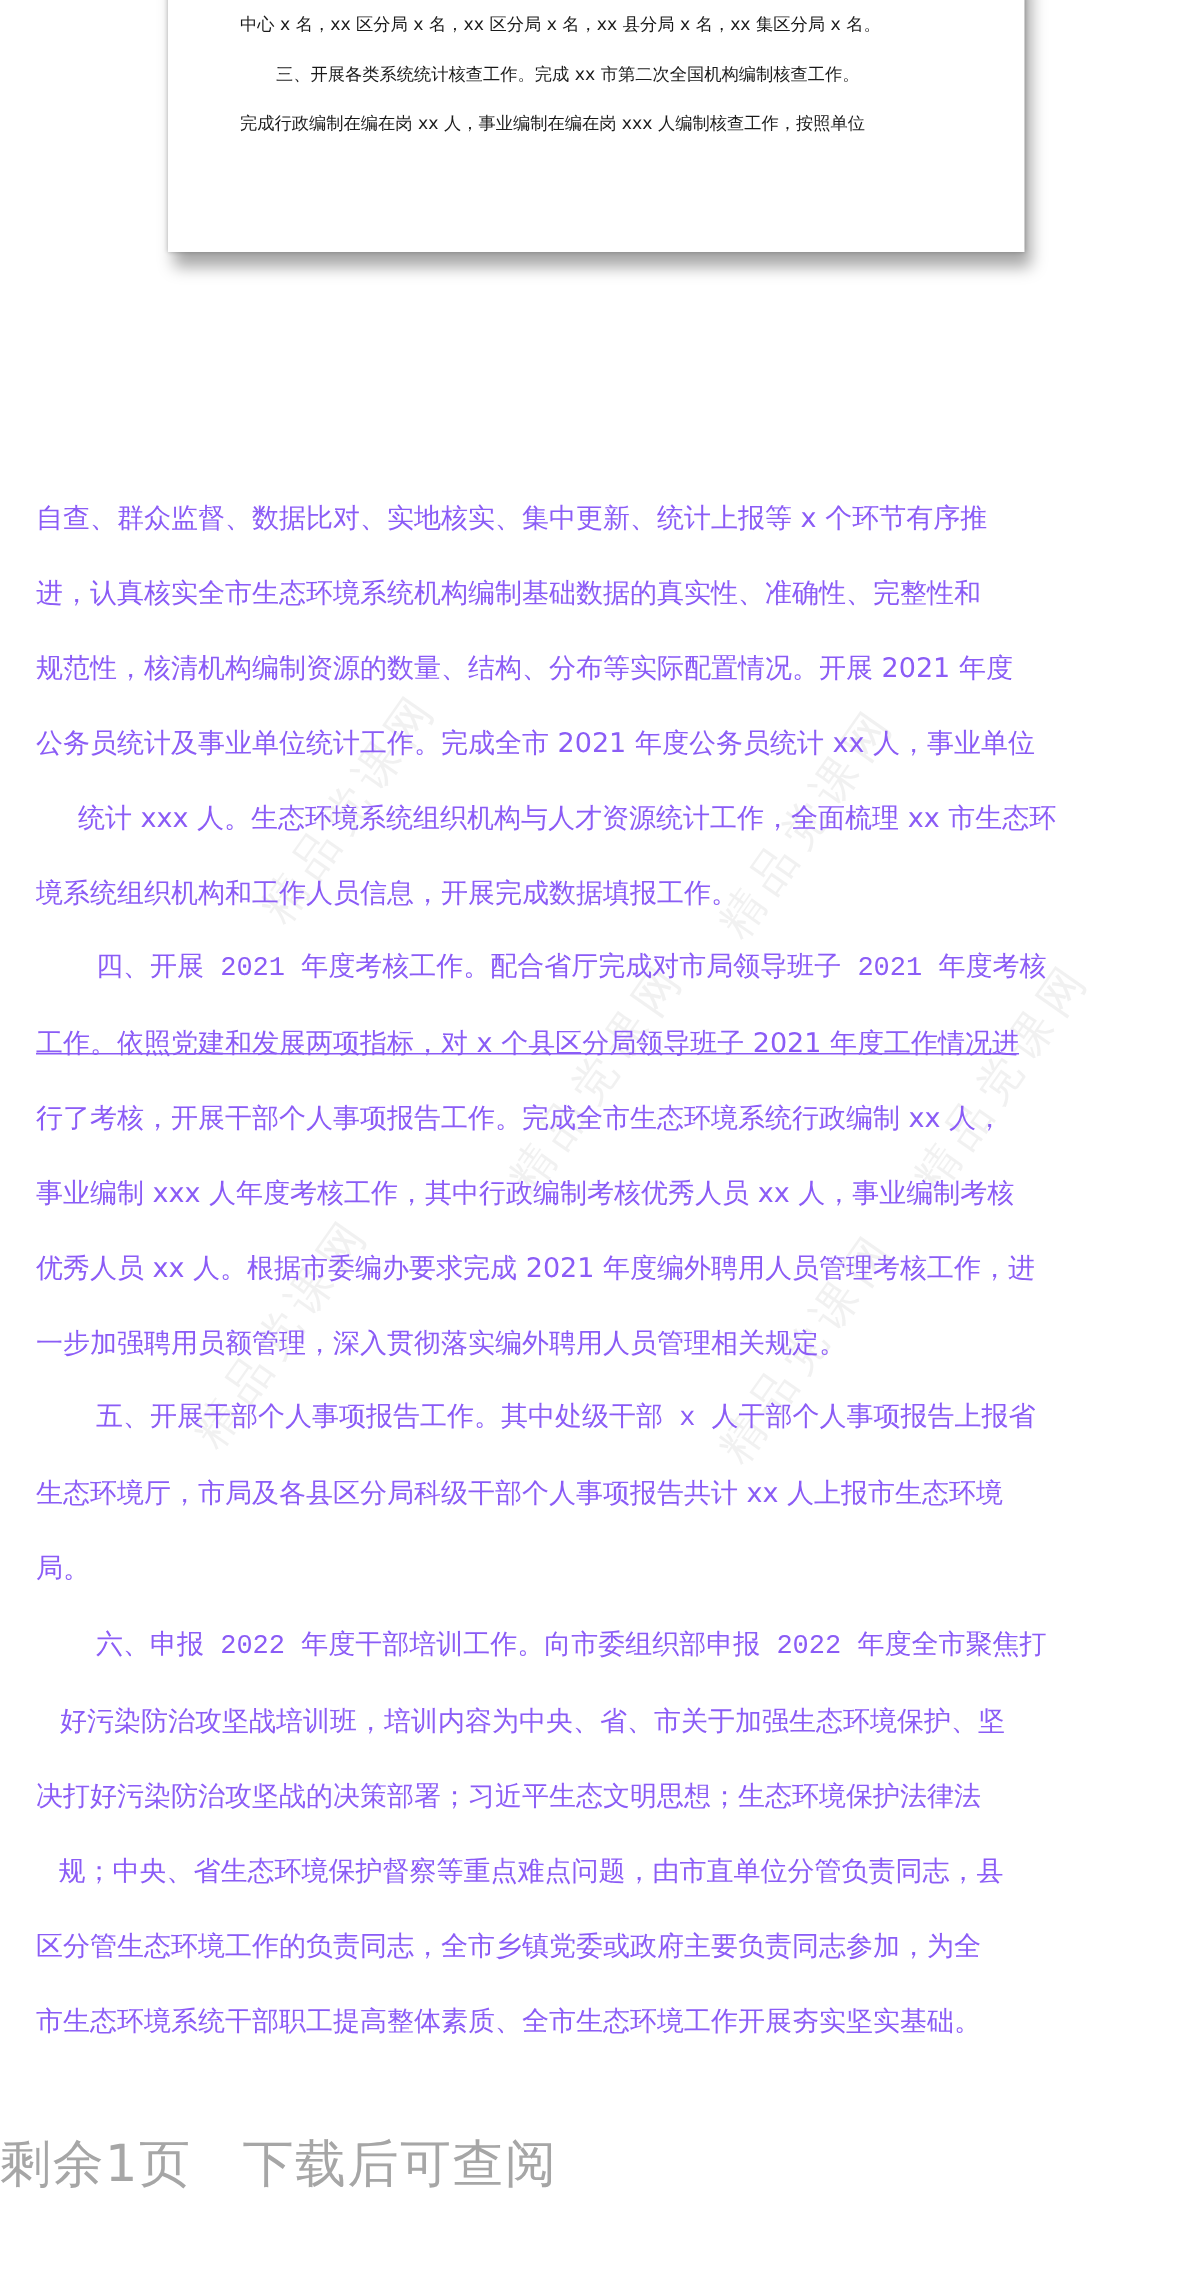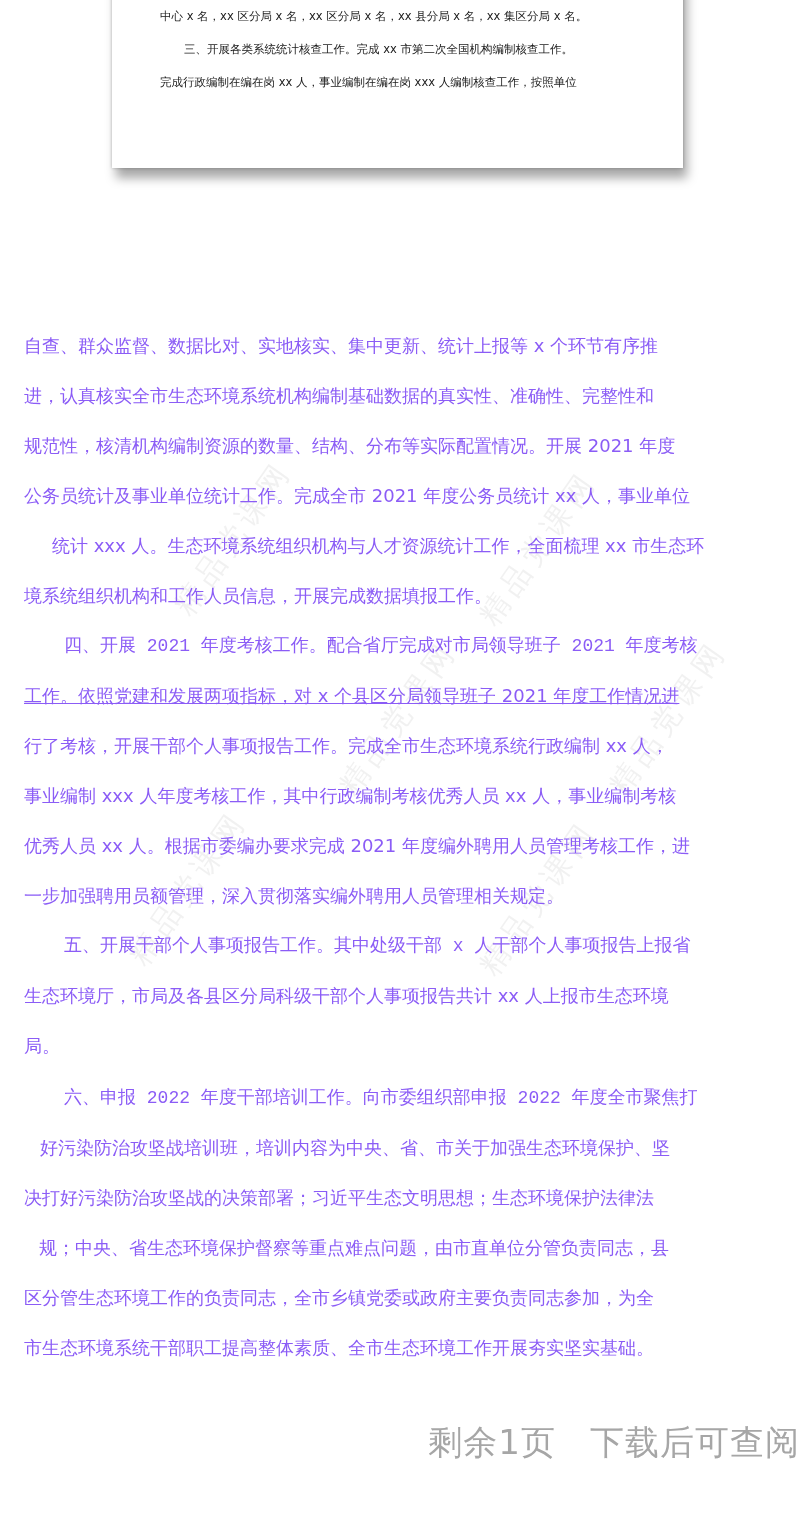--- a/index.html
+++ b/index.html
@@ -65,21 +65,21 @@
       pointer-events: none;
       font-family: "DejaVu Sans", sans-serif;
     }
 
     
     .remaining {
       position: absolute;
       left: 0;
       top: 1420px;
       width: 800px;
-      text-align: right;
+      text-align: left;
       font-size: 34px;
       color: #a6a6a6;
       letter-spacing: 1px;
     }
     .remaining span { display: inline-block; }
     .remaining .gap { width: 34px; }
   </style>
 </head>
 <body>
 

